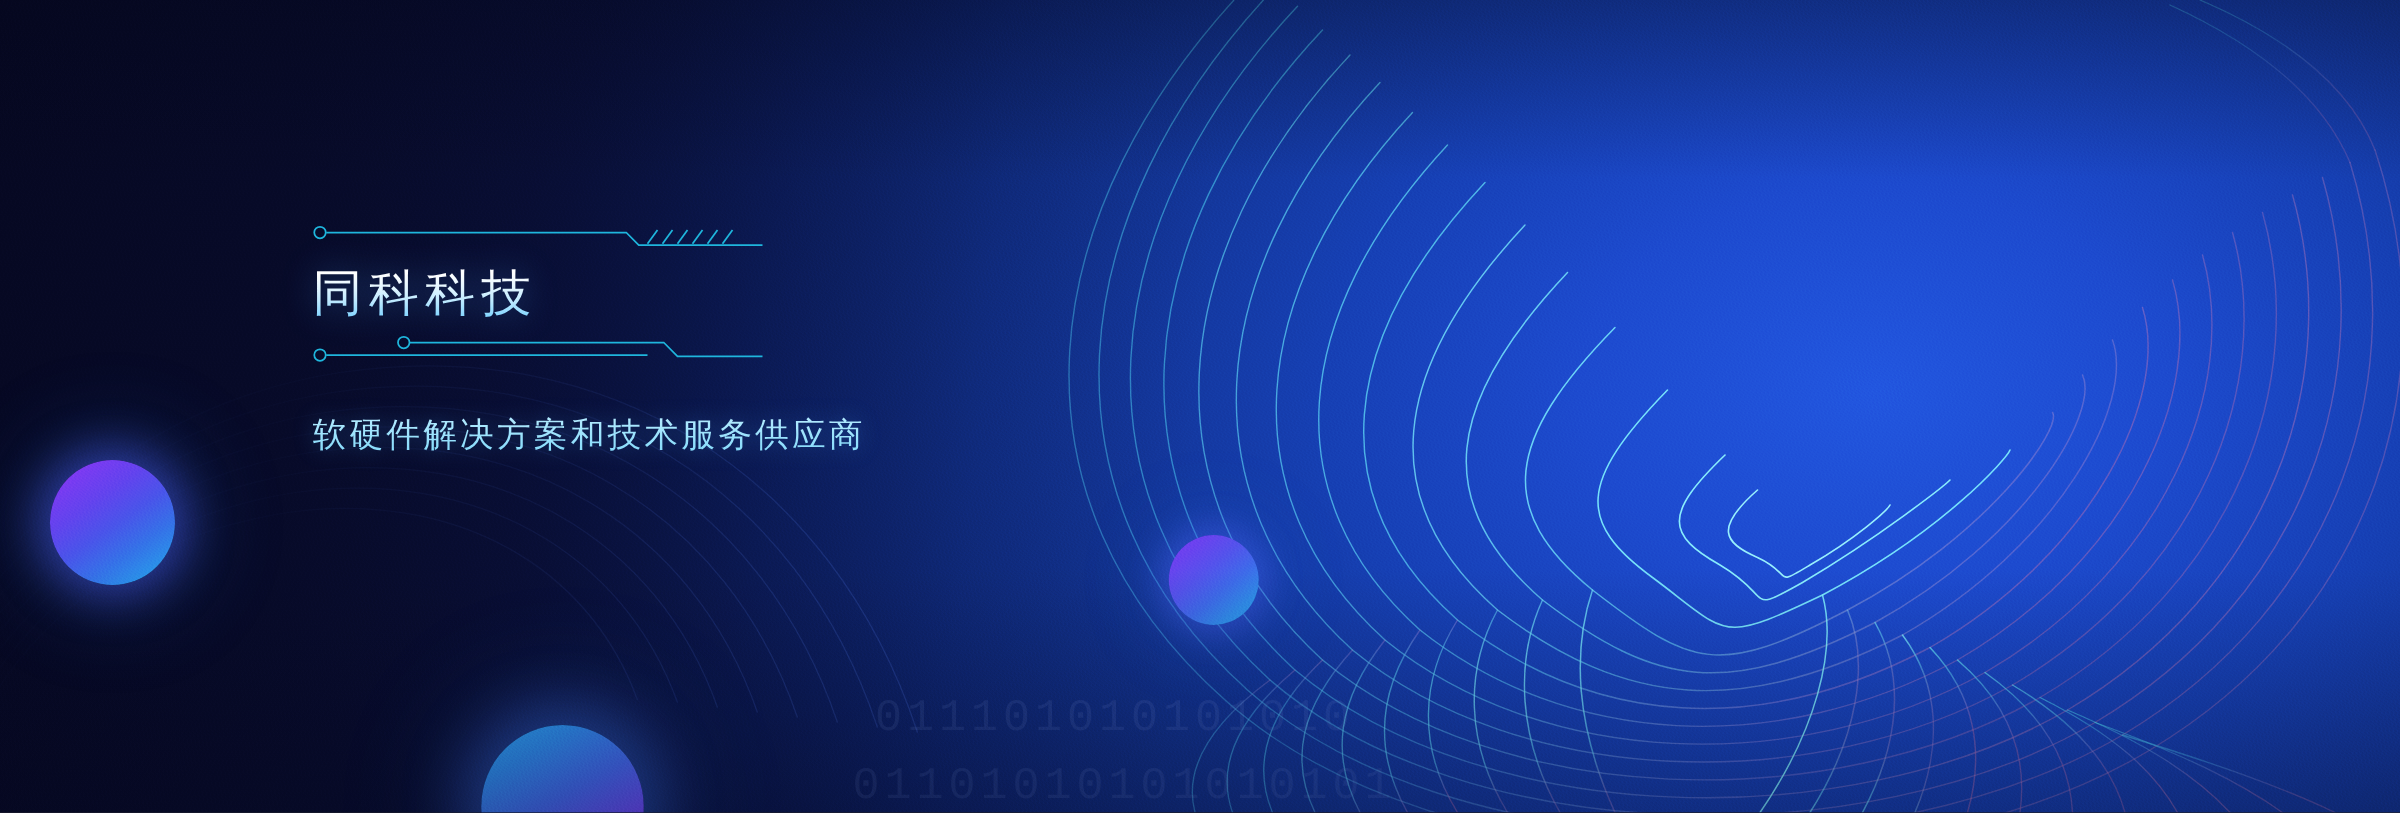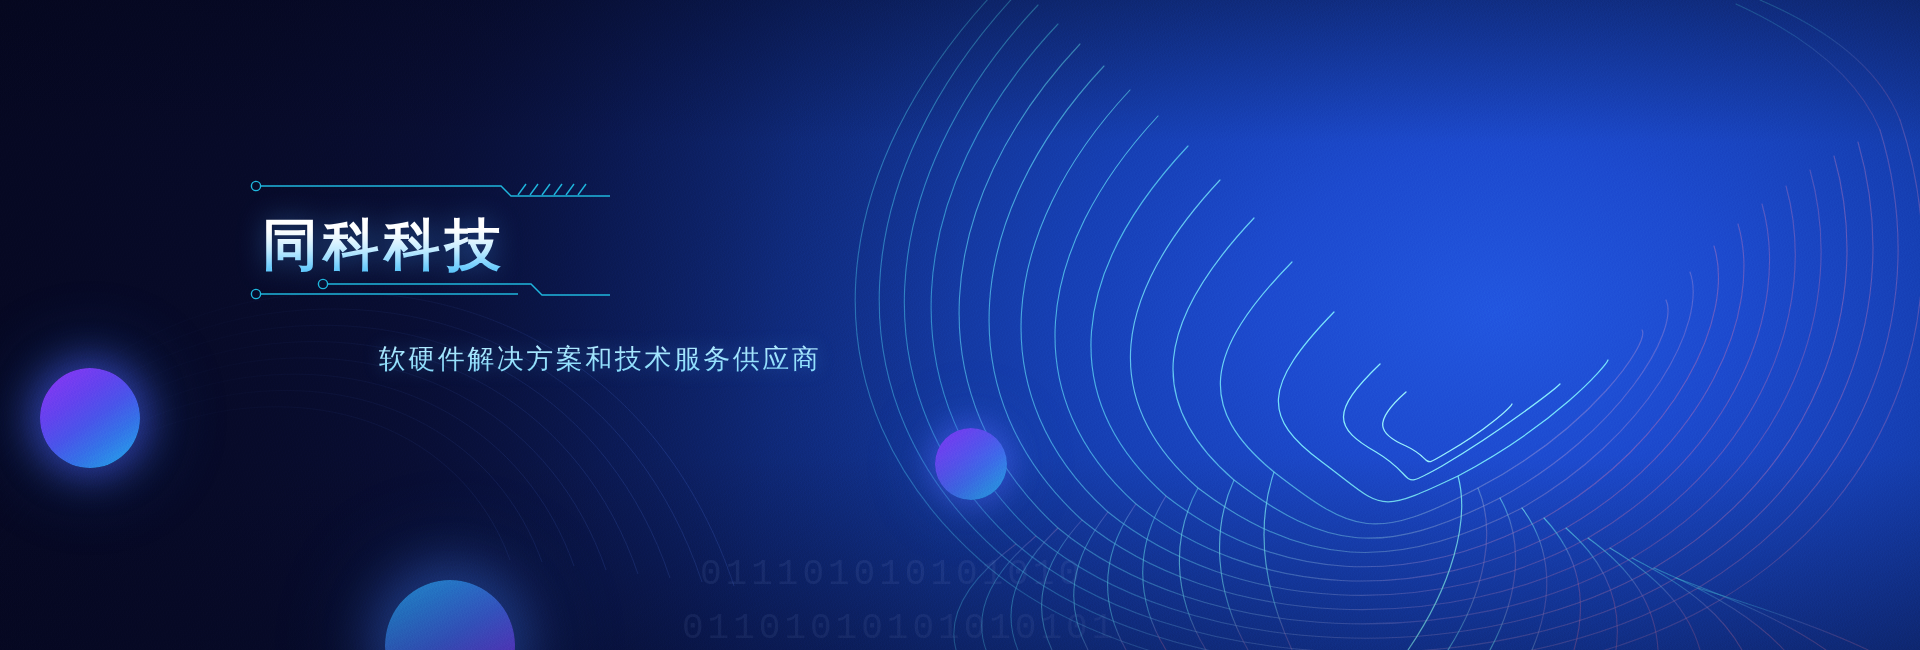--- a/index.html
+++ b/index.html
@@ -153,25 +153,25 @@
   .deco svg { display: block; overflow: visible; }
 
   
   .title-row {
     position: relative;
     margin-top: 2px;
     height: 66px;
   }
   .main-title {
     font-family: "DejaVu Sans", "Liberation Sans", sans-serif;
-    font-size: 56px;
-    font-weight: 700;
+    font-size: 40px;
+    font-weight: 400;
     letter-spacing: 5px;
     line-height: 66px;
-    margin: 12px;
+    margin: 0;
     background: linear-gradient(to bottom,
         #ffffff 0%, #ffffff 26%, #e4f6ff 42%,
         #bfeaff 58%, #8fd9ff 74%, #63c8fb 88%, #4fc0fa 100%);
     -webkit-background-clip: text;
     background-clip: text;
     color: transparent;
     -webkit-text-fill-color: transparent;
     text-shadow: none;
     filter: drop-shadow(0 0 14px rgba(70,160,255,.45));
     white-space: nowrap;
@@ -186,21 +186,20 @@
     font-weight: 400;
     letter-spacing: 2.5px;
     line-height: 34px;
     background: linear-gradient(to bottom, #eaf8ff 0%, #bfeeff 45%, #7fd9fb 100%);
     -webkit-background-clip: text;
     background-clip: text;
     color: transparent;
     -webkit-text-fill-color: transparent;
     filter: drop-shadow(0 0 9px rgba(60,150,240,.40));
     white-space: nowrap;
-    text-align: center;
   }
 </style>
 </head>
 <body>
 
 <div class="banner">
 
   <div class="bg-base"></div>
 
   <svg class="contours-right" viewBox="0 0 1920 650" preserveAspectRatio="none">

